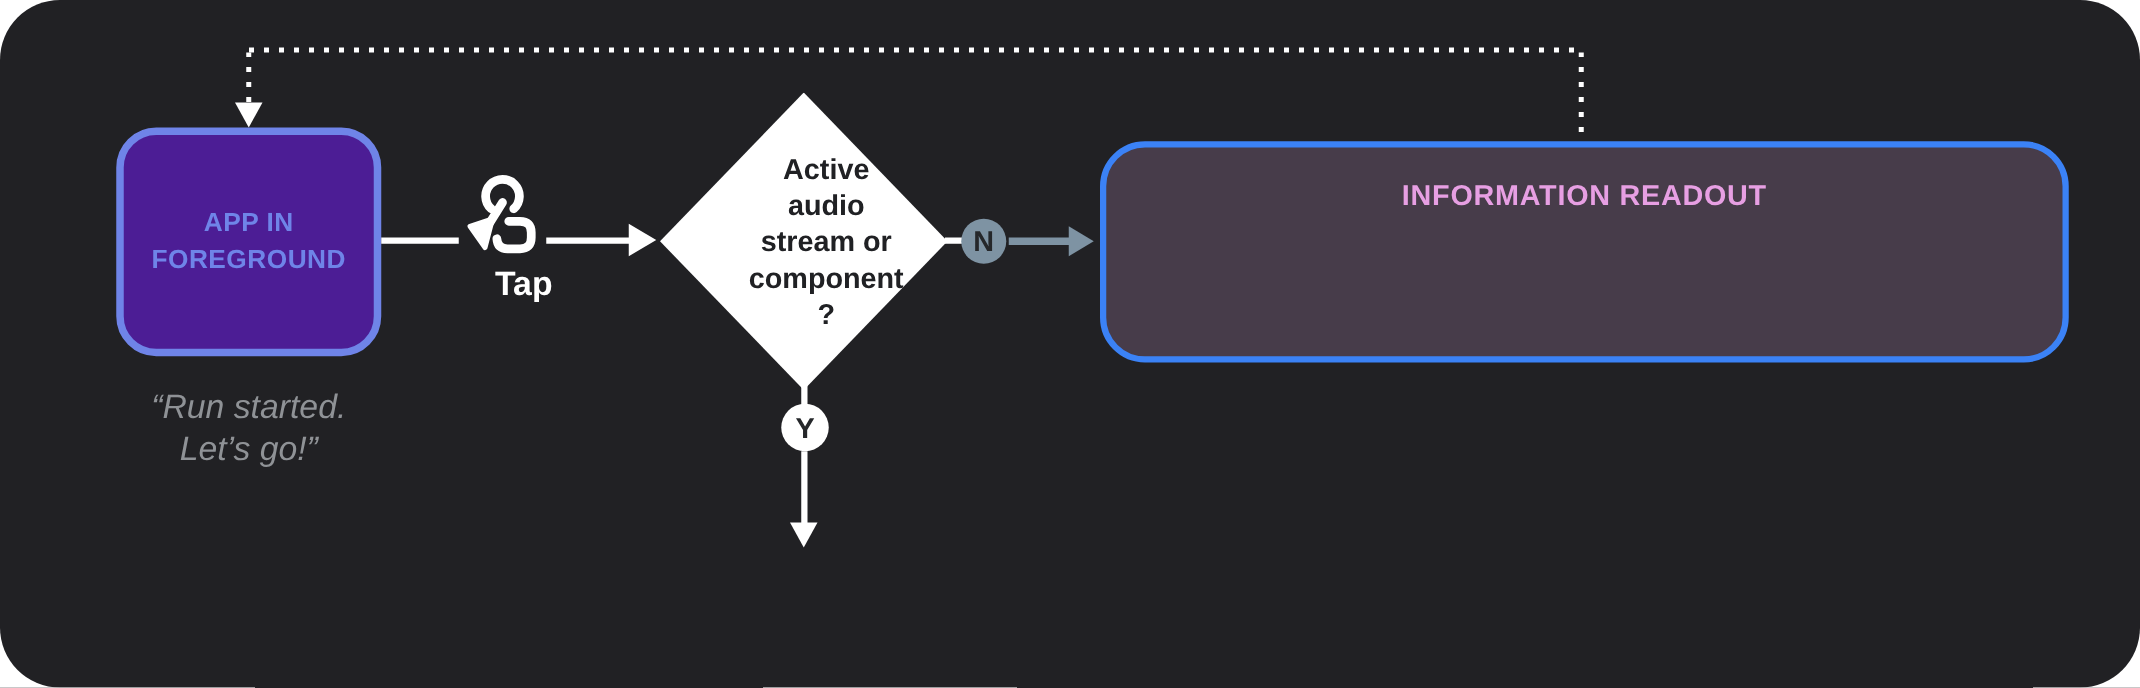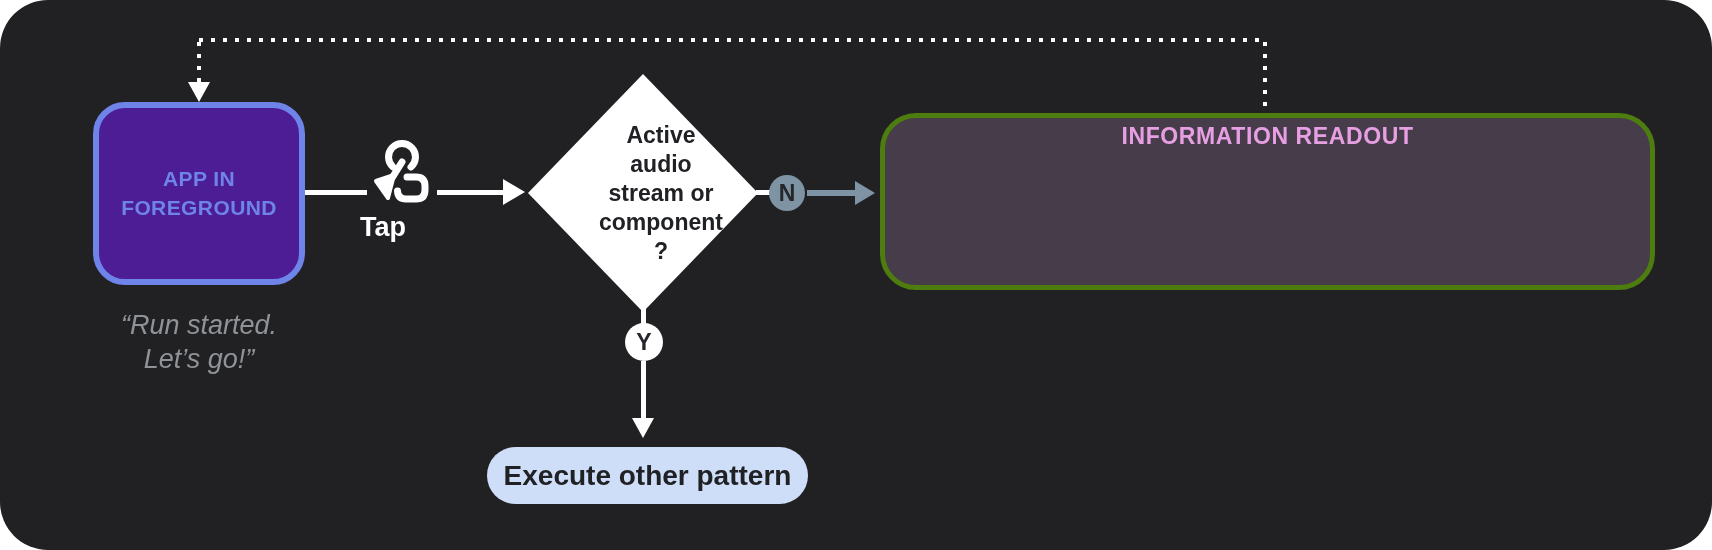--- a/index.html
+++ b/index.html
@@ -50,21 +50,21 @@
     left: 53px; top: 308px; width: 292px;
     color: #8F9296; font-style: italic; font-size: 27px; line-height: 34px;
     text-align: center; white-space: pre-line;
   }
 
   
   .line-1 { left: 305px; top: 190px; width: 62px; height: 5px; background: #ffffff; }
   .tap-icon-wrap { left: 362px; top: 135px; width: 78px; height: 80px; }
   .tap-label {
     left: 360px; top: 212px; width: 82px;
-    color: #ffffff; font-weight: bold; font-size: 27px; text-align: left;
+    color: #ffffff; font-weight: bold; font-size: 27px; text-align: right;
   }
   .line-2 { left: 437px; top: 190px; width: 68px; height: 5px; background: #ffffff; }
   .arrowhead-right-white {
     left: 503px; top: 179px; width: 0; height: 0;
     border-top: 13px solid transparent;
     border-bottom: 13px solid transparent;
     border-left: 22px solid #ffffff;
   }
 
   
@@ -92,24 +92,24 @@
     left: 855px; top: 181px; width: 0; height: 0;
     border-top: 12px solid transparent;
     border-bottom: 12px solid transparent;
     border-left: 20px solid #7E93A3;
   }
 
   
   .readout-box {
     left: 880px; top: 113px; width: 775px; height: 177px;
     background: #473C4A;
-    border: 5px solid #4d7c0f;
+    border: 5px solid #3b82f6;
     border-radius: 36px;
     display: flex; flex-direction: column; align-items: center;
-    padding-top: 4px;
+    padding-top: 24px;
   }
   .readout-title {
     color: #E79FE3; font-weight: bold; font-size: 23px; letter-spacing: 0.6px;
     line-height: 28px;
   }
   .readout-quote {
     margin-top: 10px;
     color: #ffffff; font-weight: bold; font-style: italic; font-size: 29px;
     line-height: 46px; text-align: center; white-space: pre-line;
   }
@@ -187,17 +187,14 @@
     <div class="readout-title">INFORMATION READOUT</div>
   </div>
 
   <div class="abs stub-y"></div>
   <div class="abs y-circle">
     <span>Y</span>
   </div>
   <div class="abs y-line"></div>
   <div class="abs arrowhead-down-white"></div>
 
-  <div class="abs execute-pill">
-    <span>Execute other pattern</span>
-  </div>
 
 </div>
 
 </body></html>

